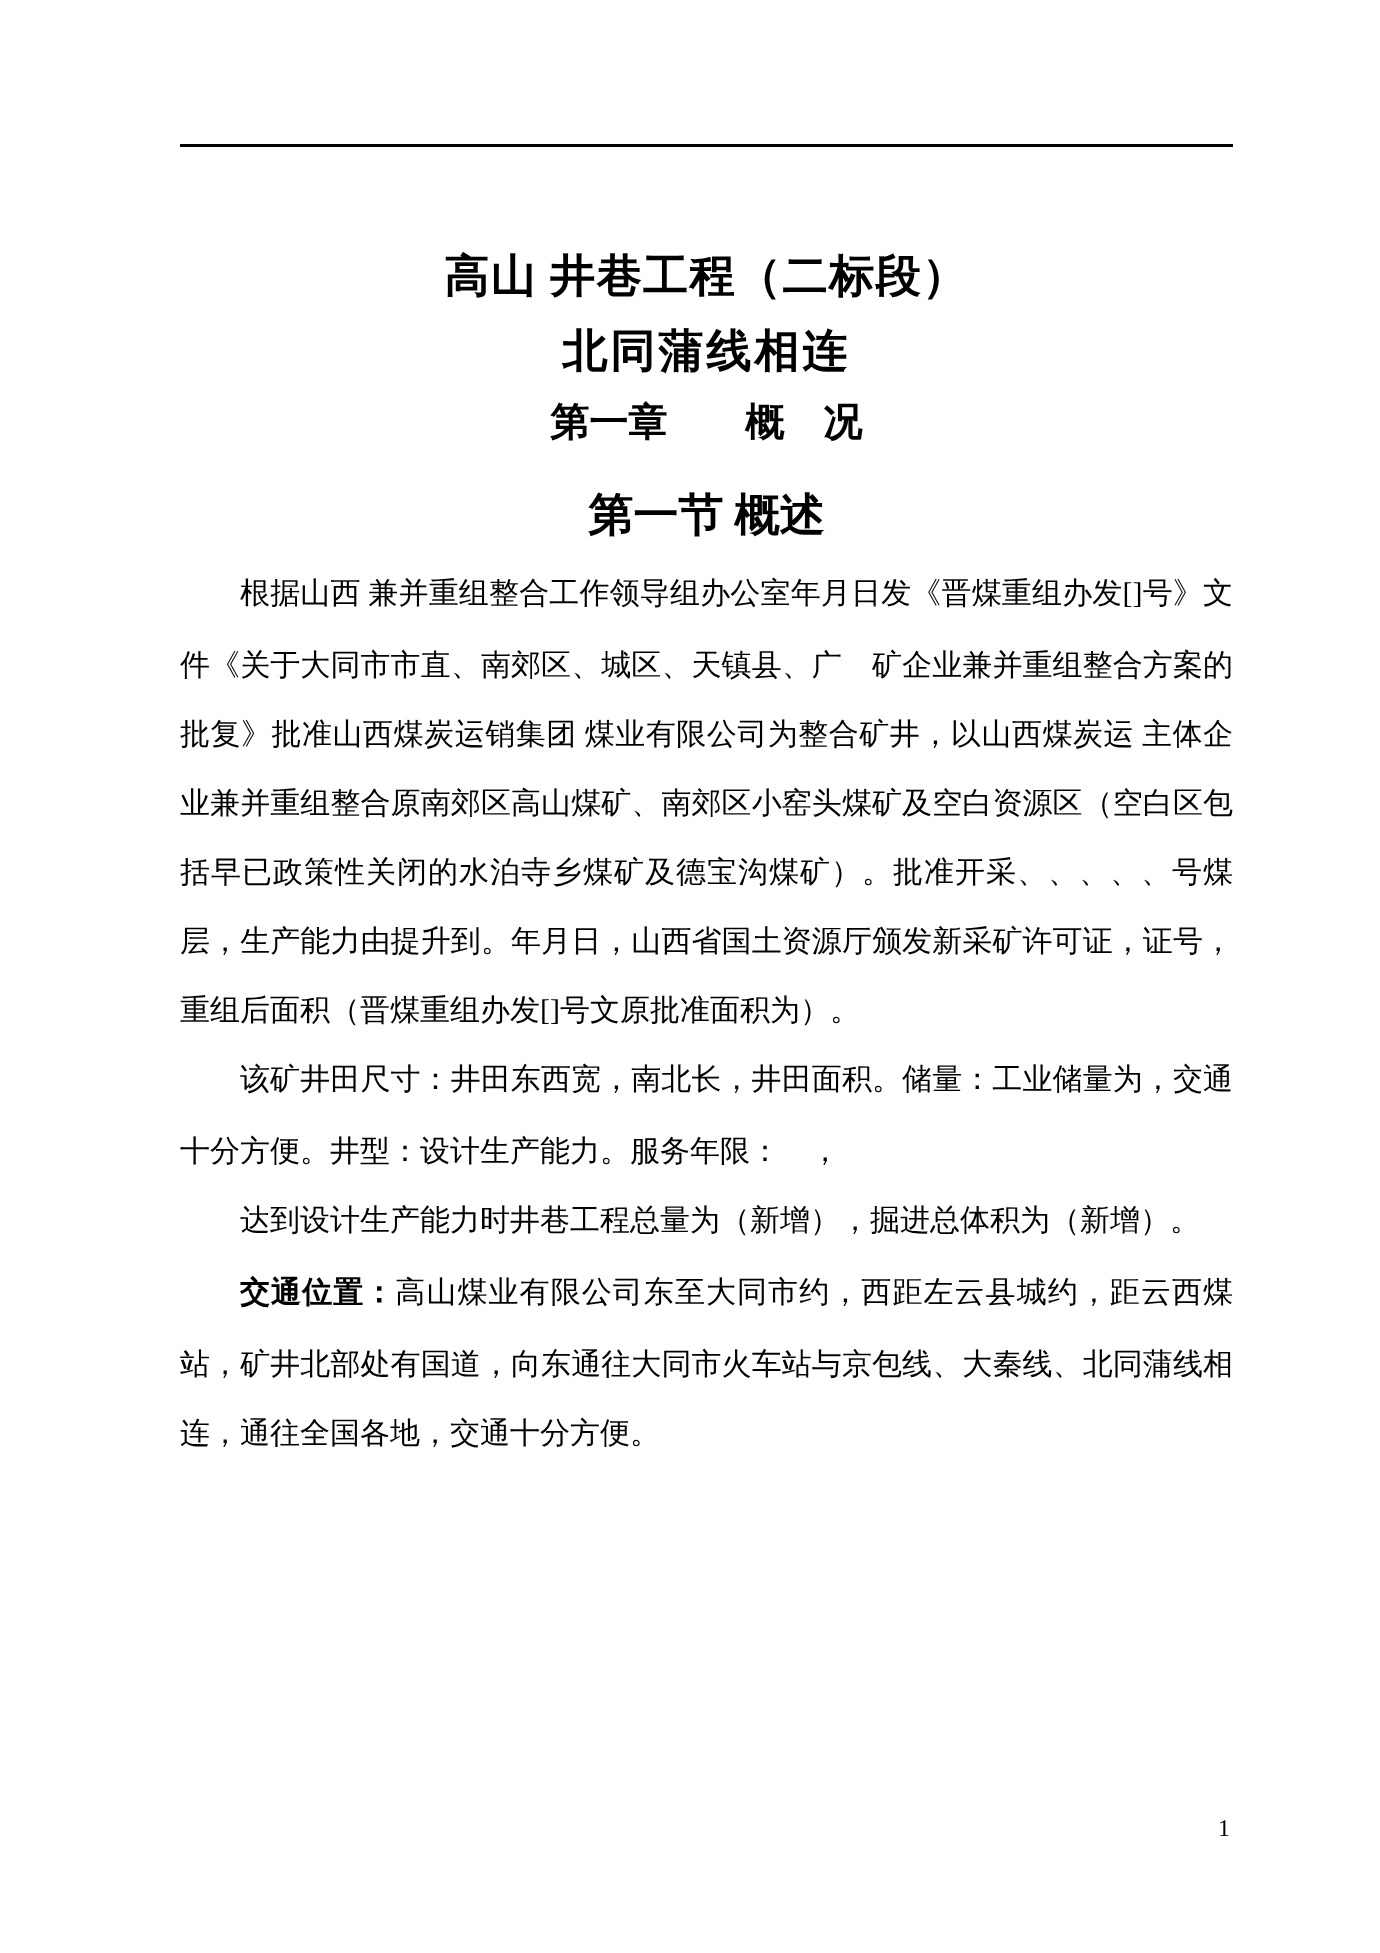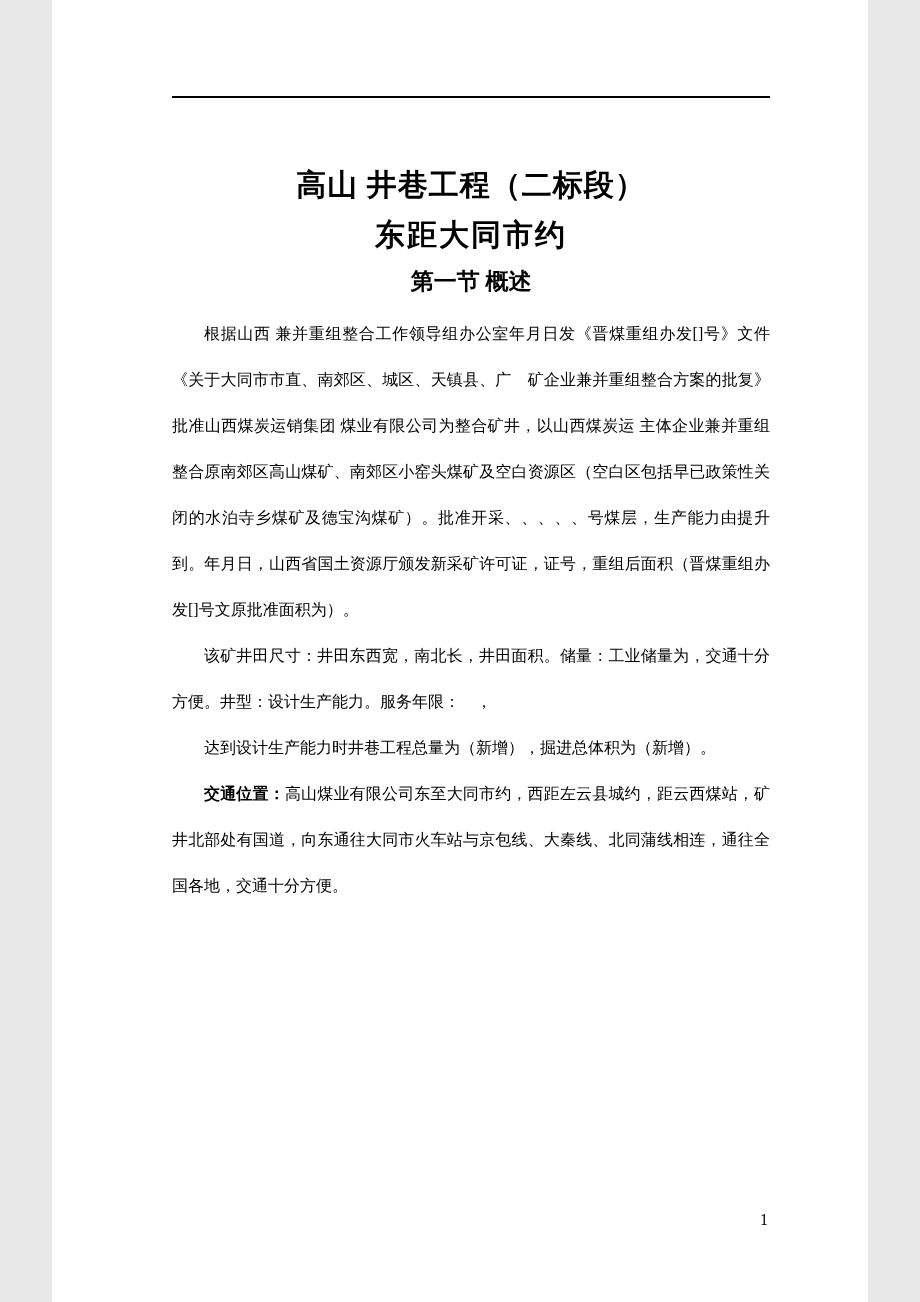--- a/index.html
+++ b/index.html
@@ -1,19 +1,19 @@
 <!DOCTYPE html>
 <html><head>
 <meta charset="utf-8">
 <style>
   * { margin: 0; padding: 0; box-sizing: border-box; }
   html, body { background: #e8e8e8; }
   .page {
     position: relative;
-    width: 816px;
+    width: 920px;
     height: 1302px;
     margin: 0 auto;
     background: #ffffff;
     font-family: "Liberation Serif", "DejaVu Serif", serif;
     color: #000000;
     overflow: hidden;
   }
   .content {
     padding: 0 98px 0 120px;
   }
@@ -40,58 +40,60 @@
     letter-spacing: 2px;
   }
   .chapter-heading {
     margin-top: 2px;
     font-size: 26px;
     line-height: 44px;
     font-weight: bold;
     text-align: center;
   }
   .section-heading {
-    margin-top: 4px;
-    font-size: 23px;
+    margin-top: 20px;
+    font-size: 30px;
     line-height: 40px;
     font-weight: bold;
     text-align: center;
   }
   .body-block {
     margin-top: 9px;
   }
   .body-para {
-    font-size: 16px;
+    font-size: 20px;
     line-height: 46px;
     text-align: justify;
     text-indent: 2em;
     word-break: break-all;
   }
   .para-lead {
     font-weight: bold;
+    font-family: Liberation Mono, monospace;
   }
   .page-number {
     position: absolute;
     top: 1210px;
     right: 100px;
     font-size: 16px;
     line-height: 20px;
     color: #000000;
   }
 </style>
 </head>
 <body>
 
 <div class="page">
   <div class="content">
 
     <div class="header-rule"></div>
 
     <h1 class="doc-title">高山 井巷工程（二标段）</h1>
-    <h1 class="doc-subtitle">东距大同市约</h1>
+    <h1 class="doc-subtitle">北同蒲线相连</h1>
+    <h2 class="chapter-heading">第一章　　概　况</h2>
     <h3 class="section-heading">第一节 概述</h3>
 
     <div class="body-block">
 
       <p class="body-para"><span class="para-lead"></span><span>根据山西 兼并重组整合工作领导组办公室年月日发《晋煤重组办发[]号》文件《关于大同市市直、南郊区、城区、天镇县、广　矿企业兼并重组整合方案的批复》批准山西煤炭运销集团 煤业有限公司为整合矿井，以山西煤炭运 主体企业兼并重组整合原南郊区高山煤矿、南郊区小窑头煤矿及空白资源区（空白区包括早已政策性关闭的水泊寺乡煤矿及德宝沟煤矿）。批准开采、、、、、号煤层，生产能力由提升到。年月日，山西省国土资源厅颁发新采矿许可证，证号，重组后面积（晋煤重组办发[]号文原批准面积为）。</span></p>
 
 
       <p class="body-para"><span class="para-lead"></span><span>该矿井田尺寸：井田东西宽，南北长，井田面积。储量：工业储量为，交通十分方便。井型：设计生产能力。服务年限：　，</span></p>
 
       <p class="body-para"><span class="para-lead"></span><span>达到设计生产能力时井巷工程总量为（新增），掘进总体积为（新增）。</span></p>

